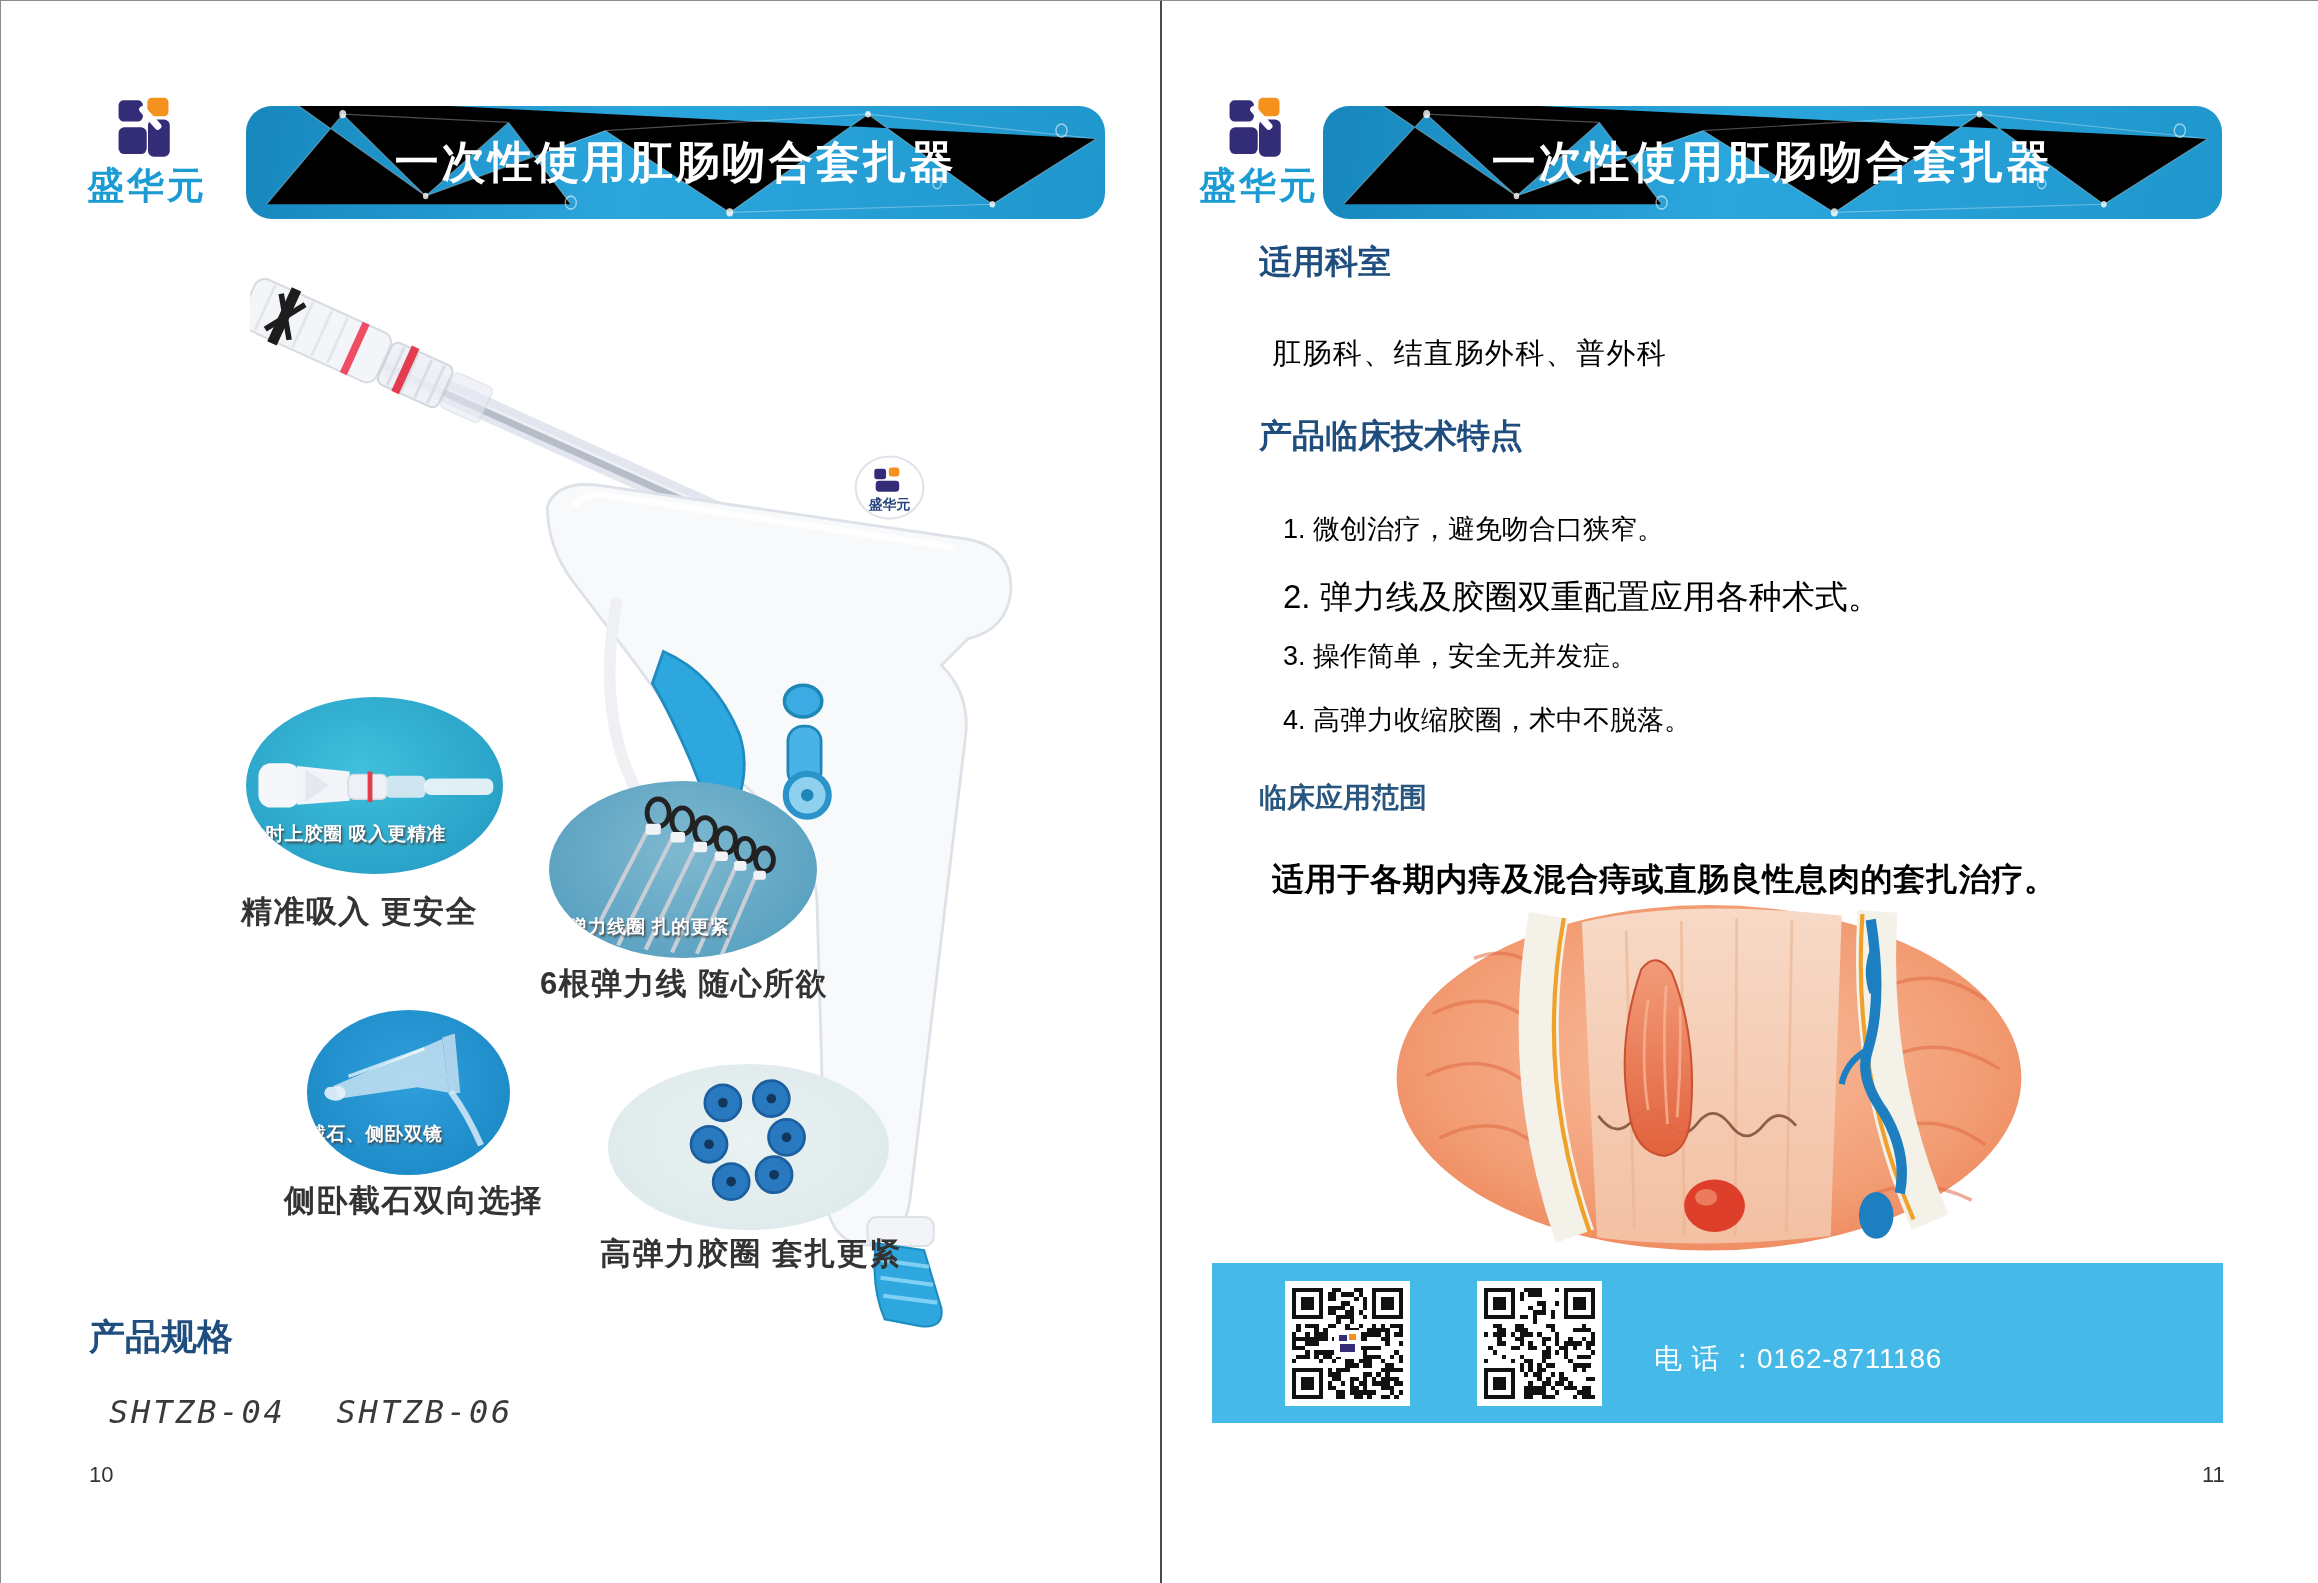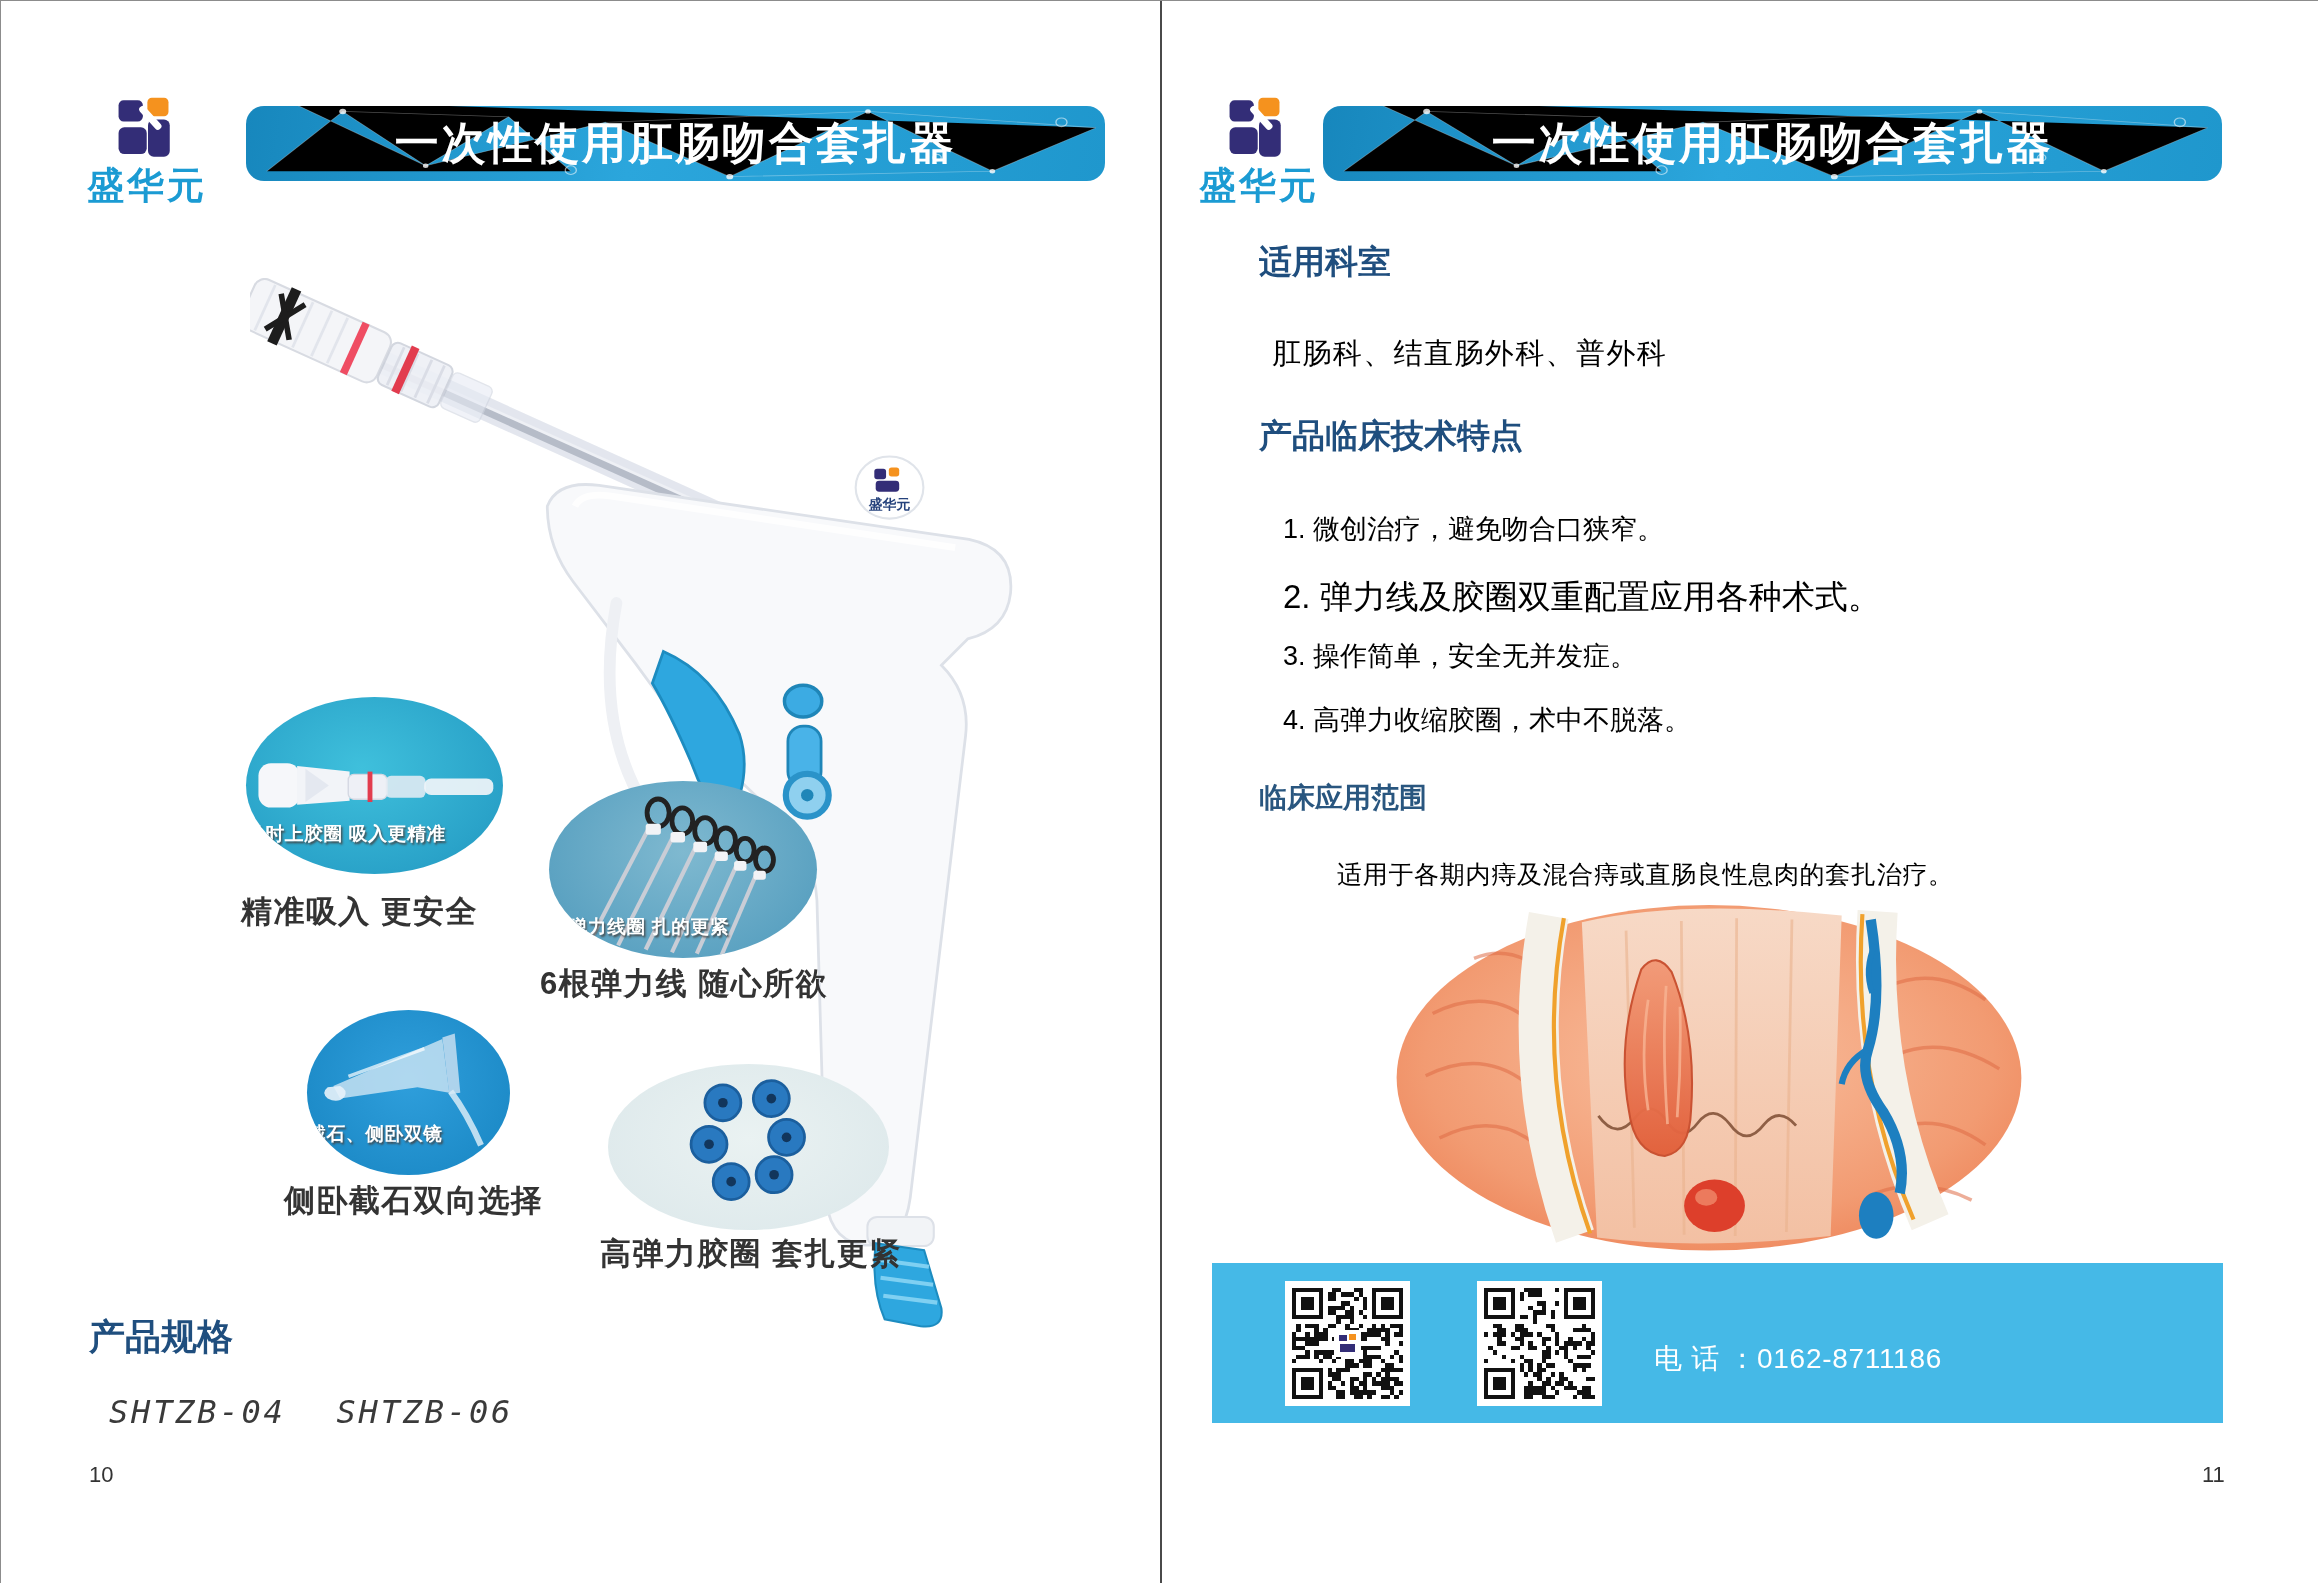--- a/index.html
+++ b/index.html
@@ -7,21 +7,21 @@
     border:1.4px solid #8c8c8c;box-sizing:border-box;overflow:hidden;
     font-family:"Liberation Sans",sans-serif;}
   .divider{position:absolute;left:1159px;top:0;bottom:0;width:2.1px;background:#4a4a4a;}
 
   
   .logo-mark{position:absolute;width:64px;height:65px;}
   .brand-name{position:absolute;width:124px;text-align:center;font-size:37px;font-weight:bold;
     color:#1b9bd3;letter-spacing:2.8px;}
 
   
-  .banner{position:absolute;height:75px;border-radius:18px;overflow:hidden;
+  .banner{position:absolute;height:113px;border-radius:26px;overflow:hidden;
     background:linear-gradient(100deg,#1787bd,#2ba6dc 45%,#1f97cd);
     display:flex;align-items:center;justify-content:center;}
   .banner svg.plexus{position:absolute;inset:0;width:100%;height:100%;}
   .banner .banner-title{position:relative;color:#ffffff;font-size:44px;font-weight:bold;
     letter-spacing:2.8px;white-space:nowrap;}
 
   
   .feat{position:absolute;border-radius:50%;overflow:hidden;}
   .feat .overlay{position:absolute;left:0;right:0;text-align:left;color:#fff;
     font-weight:bold;font-size:18.7px;letter-spacing:0.7px;
@@ -274,21 +274,21 @@
     <div class="h-navy" style="left:1258px;top:239px;font-size:33px;">适用科室</div>
     <div class="body-text" style="left:1271px;top:333px;font-size:29px;letter-spacing:1.4px;">肛肠科、结直肠外科、普外科</div>
 
     <div class="h-navy" style="left:1258px;top:413px;font-size:33px;">产品临床技术特点</div>
     <div class="body-text" style="left:1282px;top:510px;font-size:27px;">1. 微创治疗，避免吻合口狭窄。</div>
     <div class="body-text" style="left:1282px;top:574px;font-size:33px;">2. 弹力线及胶圈双重配置应用各种术式。</div>
     <div class="body-text" style="left:1282px;top:637px;font-size:27px;">3. 操作简单，安全无并发症。</div>
     <div class="body-text" style="left:1282px;top:701px;font-size:27px;">4. 高弹力收缩胶圈，术中不脱落。</div>
 
     <div class="h-navy" style="left:1258px;top:778px;font-size:28px;color:#29567f;">临床应用范围</div>
-    <div class="body-text" style="left:1336px;top:857px;font-size:25px;letter-spacing:0.7px;">适用于各期内痔及混合痔或直肠良性息肉的套扎治疗。</div>
+    <div class="body-text" style="left:1271px;top:857px;font-size:32px;letter-spacing:0.7px;font-weight:bold;">适用于各期内痔及混合痔或直肠良性息肉的套扎治疗。</div>
 
     <svg class="img-layer" style="left:1390px;top:902px;width:636px;height:349px;" viewBox="0 0 920 505">
       <defs>
         <radialGradient id="tis" cx="50%" cy="45%" r="65%">
           <stop offset="0%" stop-color="#f9c0a0"></stop>
             <stop offset="70%" stop-color="#f29b72"></stop>
           <stop offset="100%" stop-color="#ed8054"></stop>
         </radialGradient>
         <linearGradient id="canal" x1="0" y1="0" x2="0" y2="1">
           <stop offset="0%" stop-color="#f7d9c6"></stop>

